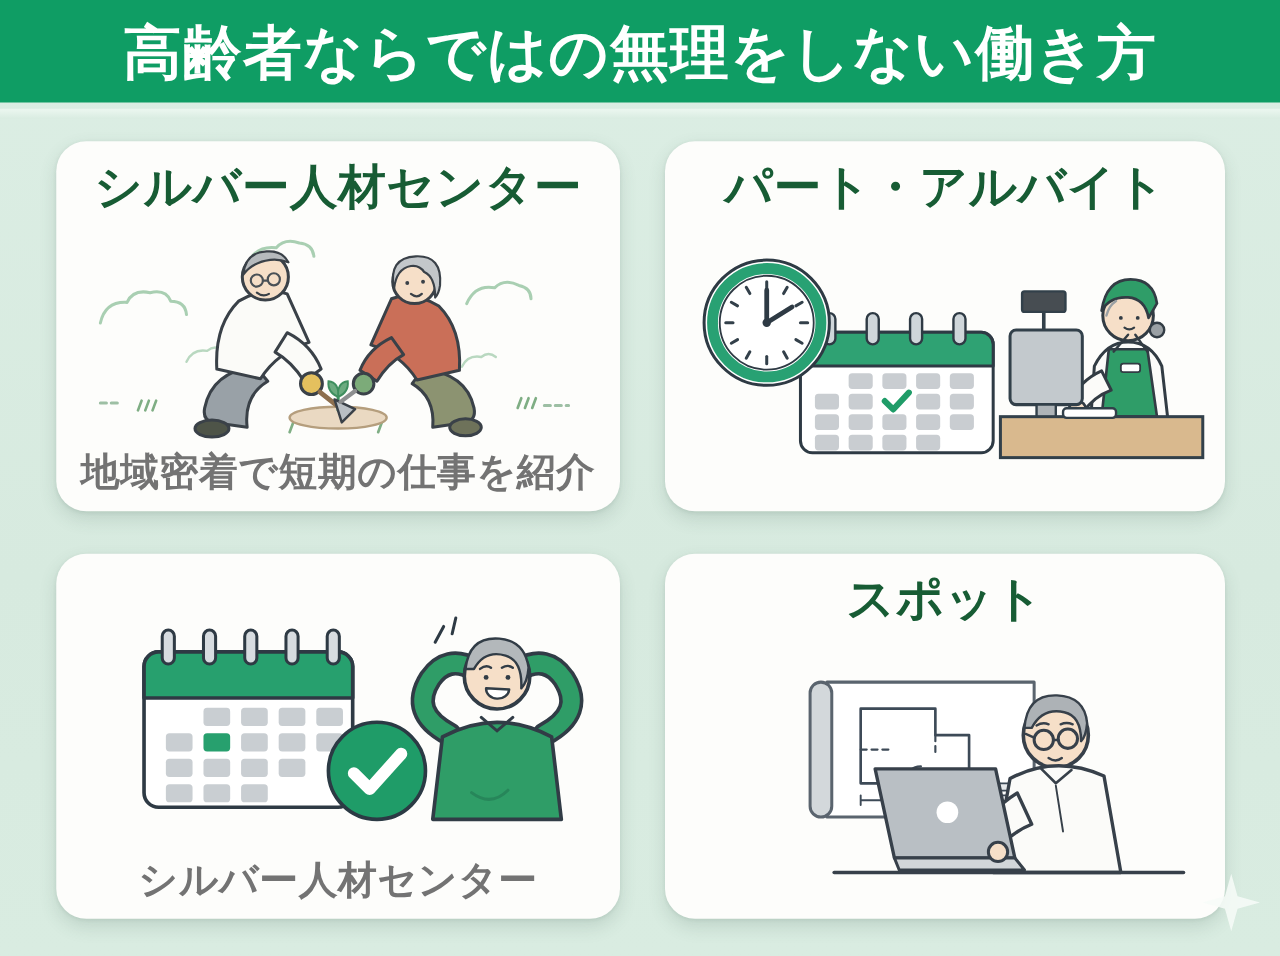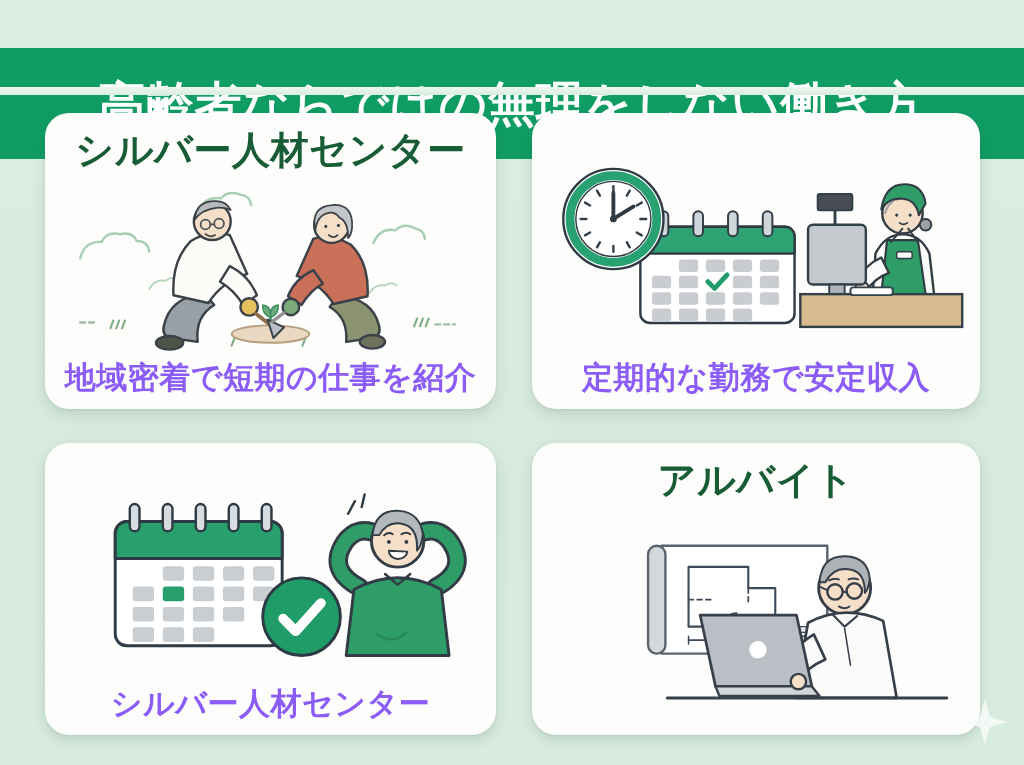--- a/index.html
+++ b/index.html
@@ -6,23 +6,23 @@
   html,body { width:1024px; height:765px; overflow:hidden; }
   body {
     font-family:"Liberation Sans","DejaVu Sans",sans-serif;
     background:linear-gradient(180deg,#dceee4 0%,#d7eadf 60%,#d9ece1 100%);
     position:relative;
   }
   .page { position:absolute; inset:0; }
 
   
   .header {
-    position:absolute; top:0; left:0; width:1024px; height:111px;
+    position:absolute; top:0; left:0; width:1024px; height:82px;
     background:#0f9d64;
-    display:flex; align-items:center; justify-content:center;margin-top:48px;
+    display:flex; align-items:center; justify-content:center;
   }
   .header h1 {
     color:#ffffff; font-size:47px; font-weight:900; letter-spacing:1px;
     line-height:1; white-space:nowrap;
   }
   .header-highlight {
     position:absolute; top:87px; left:0; width:1024px; height:8px;
     background:linear-gradient(180deg,#ecf7f0,#d9ece1);
   }
 
@@ -45,21 +45,21 @@
   .card-title {
     font-size:38px; font-weight:900; color:#175c34; letter-spacing:.5px;
     line-height:1.15; white-space:nowrap; text-align:center;
   }
   .card-illus {
     flex:1; width:100%; min-height:0; margin:6px 0 4px;
     display:flex; align-items:center; justify-content:center;
   }
   .card-illus svg { height:100%; max-width:100%; display:block; }
   .card-caption {
-    font-size:31px; font-weight:900; color:#8b5cf6; letter-spacing:.5px;
+    font-size:31px; font-weight:900; color:#737373; letter-spacing:.5px;
     line-height:1.1; white-space:nowrap; text-align:center;
   }
 
   
   .sparkle {
     position:absolute; left:962px; top:699px; width:46px; height:46px;
     background:#f7fbf8; opacity:.85;
     clip-path:polygon(50% 0%, 61% 39%, 100% 50%, 61% 61%, 50% 100%, 39% 61%, 0% 50%, 39% 39%);
   }
 </style>
@@ -120,20 +120,21 @@
             <circle cx="277" cy="47" r="1.6" fill="#3a4148" stroke="none"></circle>
             <circle cx="290" cy="46" r="1.6" fill="#3a4148" stroke="none"></circle>
             <path d="M280,56 q5,4 9,0" fill="none" stroke-width="1.8"></path>
           </g>
         </svg>
       </div>
       <p class="card-caption">地域密着で短期の仕事を紹介</p>
     </section>
 
     <section class="card">
+      <h2 class="card-title">パート・アルバイト</h2>
       <div class="card-illus">
         <svg viewBox="0 0 440 180" aria-hidden="true">
           <g stroke="#2e3a44" stroke-linejoin="round">
             <rect x="100" y="70" width="160" height="100" rx="10" fill="#ffffff" stroke-width="2.5"></rect>
             <path d="M100,98 v-18 a10,10 0 0 1 10,-10 h140 a10,10 0 0 1 10,10 v18 z" fill="#2fa273" stroke-width="2.5"></path>
             <rect x="119" y="54" width="10" height="26" rx="5" fill="#cfd6da" stroke-width="2"></rect>
             <rect x="155" y="54" width="10" height="26" rx="5" fill="#cfd6da" stroke-width="2"></rect>
             <rect x="191" y="54" width="10" height="26" rx="5" fill="#cfd6da" stroke-width="2"></rect>
             <rect x="227" y="54" width="10" height="26" rx="5" fill="#cfd6da" stroke-width="2"></rect>
           </g>
@@ -196,21 +197,20 @@
           <g stroke="#32404a" stroke-linejoin="round">
             <rect x="284" y="36" width="36" height="17" rx="2" fill="#474d52" stroke-width="2"></rect>
             <path d="M302,53 v15" stroke-width="3"></path>
             <rect x="274" y="68" width="60" height="62" rx="5" fill="#c3c9cd" stroke-width="2.5"></rect>
             <rect x="296" y="130" width="16" height="11" fill="#aeb4b8" stroke-width="2"></rect>
           </g>
           <rect x="266" y="140" width="168" height="34" fill="#d9b98e" stroke="#32404a" stroke-width="2.5"></rect>
           <rect x="318" y="133" width="44" height="8" rx="3" fill="#ffffff" stroke="#32404a" stroke-width="2"></rect>
         </svg>
       </div>
-      <p class="card-caption">定期的な勤務で安定収入</p>
     </section>
 
     <section class="card">
       <div class="card-illus">
         <svg viewBox="0 0 440 180" aria-hidden="true">
           <g stroke="#2e3a44" stroke-linejoin="round">
             <rect x="60" y="36" width="172" height="128" rx="12" fill="#ffffff" stroke-width="3"></rect>
             <path d="M60,74 v-26 a12,12 0 0 1 12,-12 h148 a12,12 0 0 1 12,12 v26 z" fill="#27a06e" stroke-width="3"></path>
             <rect x="75" y="18" width="10" height="28" rx="5" fill="#d7dce0" stroke-width="2.5"></rect>
             <rect x="109" y="18" width="10" height="28" rx="5" fill="#d7dce0" stroke-width="2.5"></rect>
@@ -253,21 +253,21 @@
             <path d="M306,106 q45,-24 90,0 l8,68 h-106 z" fill="#2f9d67" stroke="#313c46" stroke-width="3" stroke-linejoin="round"></path>
             <path d="M338,90 l13,11 l13,-11" fill="none" stroke="#313c46" stroke-width="2.5" stroke-linecap="round"></path>
             <path d="M330,152 q16,12 30,-2" stroke="#27865a" stroke-width="2.5" fill="none" stroke-linecap="round"></path>
           </g>
         </svg>
       </div>
       <p class="card-caption">シルバー人材センター</p>
     </section>
 
     <section class="card">
-      <h2 class="card-title">アルバイト</h2>
+      <h2 class="card-title">スポット</h2>
       <div class="card-illus">
         <svg viewBox="0 0 440 180" aria-hidden="true">
           <g stroke-linejoin="round" stroke-linecap="round">
             <rect x="122" y="20" width="172" height="112" fill="#ffffff" stroke="#5a646e" stroke-width="2.5"></rect>
             <rect x="108" y="20" width="18" height="112" rx="9" fill="#d3d8db" stroke="#5a646e" stroke-width="2.5"></rect>
             <path d="M150,42 h62 v22 h28 v40 h-90 z" fill="none" stroke="#3d4a57" stroke-width="2.2"></path>
             <path d="M150,76 h26 M212,64 v18" stroke="#3d4a57" stroke-width="1.8" stroke-dasharray="5 4" fill="none"></path>
             <path d="M186,104 a14,14 0 0 1 14,-14" fill="none" stroke="#3d4a57" stroke-width="1.8"></path>
             <path d="M150,118 h90 M150,114 v8 M240,114 v8" stroke="#3d4a57" stroke-width="1.6" fill="none"></path>
             <rect x="248" y="104" width="34" height="6" fill="#e6e9eb" stroke="#3d4a57" stroke-width="1.4"></rect>

